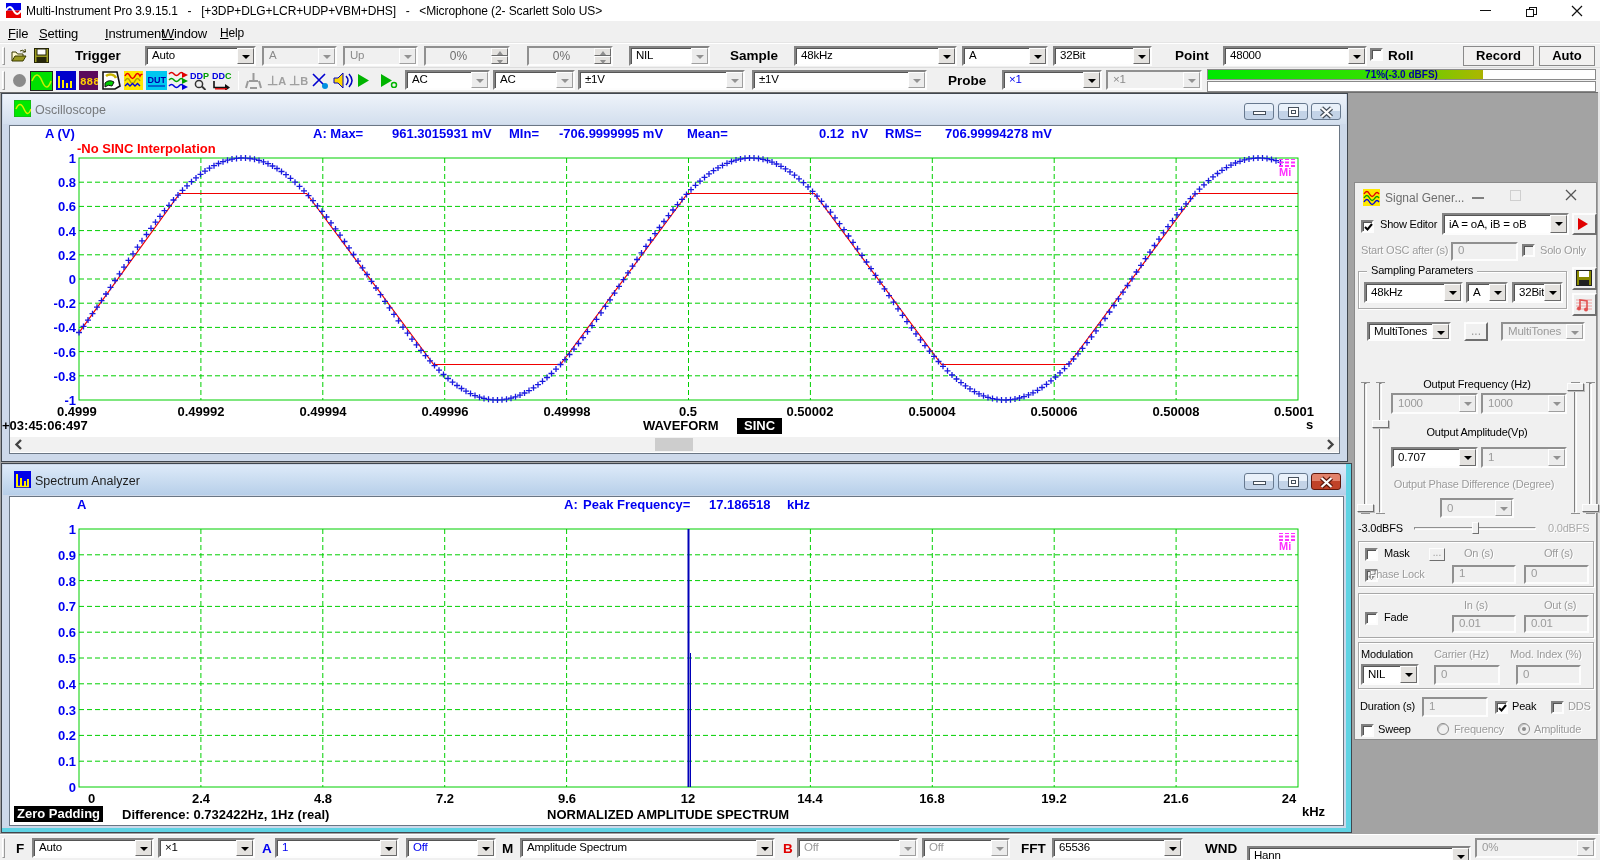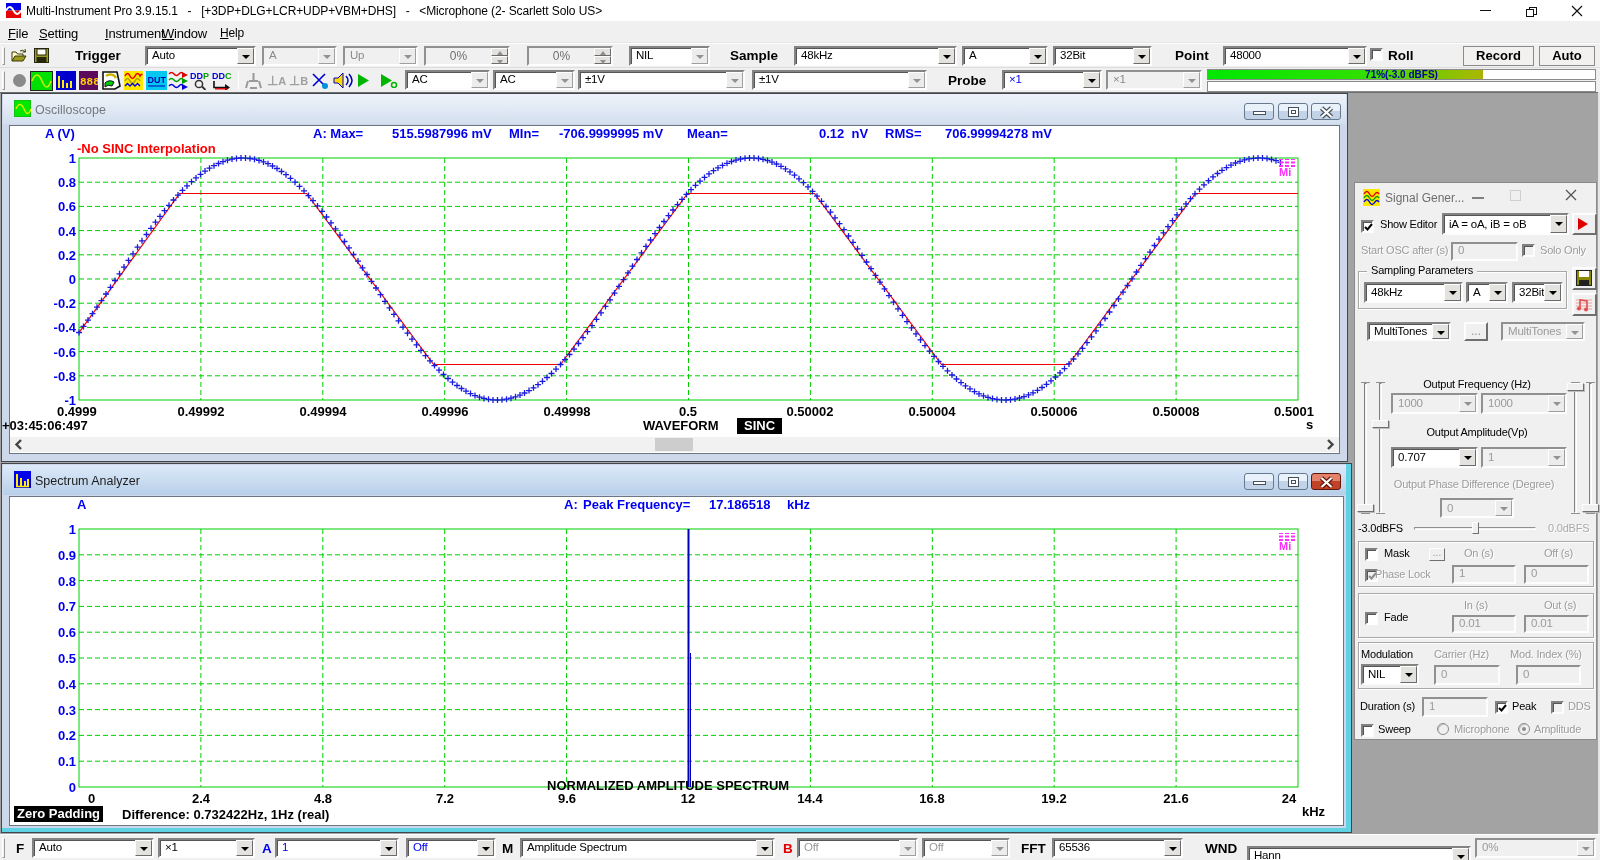--- a/index.html
+++ b/index.html
@@ -282,21 +282,21 @@
       <svg class="abs" style="left:7px;top:2px" width="15" height="13">
         <path d="M2.5 2 L12.5 11 M12.5 2 L2.5 11" stroke="#46505c" stroke-width="4.6"></path>
         <path d="M2.5 2 L12.5 11 M12.5 2 L2.5 11" stroke="#fdfdfd" stroke-width="2.2"></path>
       </svg>
     </div>
     <div class="abs" style="left:7px;top:31px;right:7px;bottom:7px;background:#fff;border:1px solid #6a7684"></div>
   </div>
 <div class="abs" style="left:0;top:0;width:1600px;height:0">
     <div class="axl" style="left:45px;top:126px">A (V)</div>
     <div class="hd" style="left:313px;top:126px">A: Max=</div>
-    <div class="hd" style="left:392px;top:126px">515.5987996 mV</div>
+    <div class="hd" style="left:392px;top:126px">961.3015931 mV</div>
     <div class="hd" style="left:509px;top:126px">MIn=</div>
     <div class="hd" style="left:559px;top:126px">-706.9999995 mV</div>
     <div class="hd" style="left:687px;top:126px">Mean=</div>
     <div class="hd" style="left:819px;top:126px">0.12&nbsp;&nbsp;nV</div>
     <div class="hd" style="left:885px;top:126px">RMS=</div>
     <div class="hd" style="left:945px;top:126px">706.99994278 mV</div>
     <div class="abs b" style="left:77px;top:141px;font-size:13px;color:#f00;white-space:nowrap">-No SINC Interpolation</div>
     <div class="axl ryt" style="left:26px;top:151px;width:50px">1</div>
     <div class="axl ryt" style="left:26px;top:175px;width:50px">0.8</div>
     <div class="axl ryt" style="left:26px;top:199px;width:50px">0.6</div>
@@ -433,21 +433,21 @@
     <div class="xl ctr" style="left:567px;top:791px">9.6</div>
     <div class="xl ctr" style="left:688px;top:791px">12</div>
     <div class="xl ctr" style="left:810px;top:791px">14.4</div>
     <div class="xl ctr" style="left:932px;top:791px">16.8</div>
     <div class="xl ctr" style="left:1054px;top:791px">19.2</div>
     <div class="xl ctr" style="left:1176px;top:791px">21.6</div>
     <div class="xl ctr" style="left:1289px;top:791px">24</div>
     <div class="xl" style="left:1302px;top:804px">kHz</div>
     <div class="abs" style="left:14px;top:806px;background:#000;color:#fff;font-weight:bold;font-size:13px;padding:0 3px;height:16px">Zero Padding</div>
     <div class="xl" style="left:122px;top:807px">Difference: 0.732422Hz, 1Hz (real)</div>
-    <div class="xl" style="left:547px;top:778px">NORMALIZED AMPLITUDE SPECTRUM</div>
+    <div class="xl" style="left:547px;top:807px">NORMALIZED AMPLITUDE SPECTRUM</div>
     <svg class="abs" style="left:1279px;top:533px" width="20" height="20">
       <path d="M0 0.0h4M6 0.0h4M12 0.0h4M0 3.5h4M6 3.5h4M12 3.5h4M0 7.0h4M6 7.0h4M12 7.0h4" stroke="#ff30ff" stroke-width="2" fill="none"></path>
       <text x="0" y="17" font-size="11" font-weight="bold" fill="#ff30ff" font-family="Liberation Sans, sans-serif">Mi</text>
     </svg>
   </div>
 <div class="abs" style="left:1354px;top:182px;width:243px;height:558px;background:#f0f0f0;border:1px solid #8a8a8a">
     <svg class="abs" style="left:8px;top:6px" width="17" height="17">
       <rect width="17" height="17" fill="#ffe800"></rect>
       <path d="M1 5 q3 -5 5.5 0 t5.5 0 q2 -3 4 0" stroke="#e00000" stroke-width="1.4" fill="none"></path>
       <path d="M1 9 q3 -5 5.5 0 t5.5 0 q2 -3 4 0" stroke="#00a000" stroke-width="1.4" fill="none"></path>
@@ -586,21 +586,21 @@
     <div class="chk" style="left:10px;top:365px"></div>
     <div class="lbl" style="left:29px;top:364px">Mask</div>
     <div class="abs" style="left:74px;top:365px;width:16px;height:13px;background:#f0f0f0;border:1px solid;border-color:#fdfdfd #6f6f6f #6f6f6f #fdfdfd;color:#9b9b9b;font-size:10px;text-align:center;line-height:8px">...</div>
     <div class="glbl" style="left:109px;top:364px">On (s)</div>
     <div class="glbl" style="left:189px;top:364px">Off (s)</div>
     <div class="chk dis" style="left:10px;top:386px">
       <svg width="9" height="9" style="position:absolute;left:0.5px;top:0.5px">
         <path d="M1 4 L3.5 6.5 L8 1" stroke="#8a8a8a" stroke-width="2" fill="none"></path>
       </svg>
     </div>
-    <div class="glbl" style="left:20px;top:385px">Phase Lock</div>
+    <div class="glbl" style="left:14px;top:385px">Phase Lock</div>
     <div class="skg" style="left:97px;top:382px;width:64px;height:19px">
       <div class="cbtxt" style="color:#9b9b9b;top:0">1</div>
     </div>
     <div class="skg" style="left:169px;top:382px;width:65px;height:19px">
       <div class="cbtxt" style="color:#9b9b9b;top:0">0</div>
     </div>
     <div class="grp" style="left:3px;top:410px;width:236px;height:45px"></div>
     <div class="glbl" style="left:109px;top:416px">In (s)</div>
     <div class="glbl" style="left:189px;top:416px">Out (s)</div>
     <div class="chk" style="left:10px;top:429px"></div>
@@ -635,21 +635,21 @@
       <svg width="9" height="9" style="position:absolute;left:0.5px;top:0.5px">
         <path d="M1 4 L3.5 6.5 L8 1" stroke="#000" stroke-width="2" fill="none"></path>
       </svg>
     </div>
     <div class="lbl" style="left:157px;top:517px">Peak</div>
     <div class="chk dis" style="left:196px;top:518px"></div>
     <div class="glbl" style="left:213px;top:517px">DDS</div>
     <div class="chk" style="left:6px;top:541px"></div>
     <div class="lbl" style="left:23px;top:540px">Sweep</div>
     <div class="radio" style="left:82px;top:540px"></div>
-    <div class="glbl" style="left:99px;top:540px">Microphone</div>
+    <div class="glbl" style="left:99px;top:540px">Frequency</div>
     <div class="radio" style="left:163px;top:540px">
       <div class="abs" style="left:3px;top:3px;width:4px;height:4px;border-radius:50%;background:#8c8c8c"></div>
     </div>
     <div class="glbl" style="left:179px;top:540px">Amplitude</div>
   </div>
 <div class="tlb" style="top:834px;height:26px;border-top:1px solid #fff">
     <div class="abs" style="left:2px;top:3px;width:3px;height:20px;border:1px solid;border-color:#fff #9a9a9a #9a9a9a #fff"></div>
     <div class="abs b" style="left:16px;top:6px;font-size:13.5px">F</div>
     <div class="sk" style="left:32px;top:3px;width:122px;height:20px">
       <div class="cbtxt" style="color:#000;top:1px">Auto</div>

